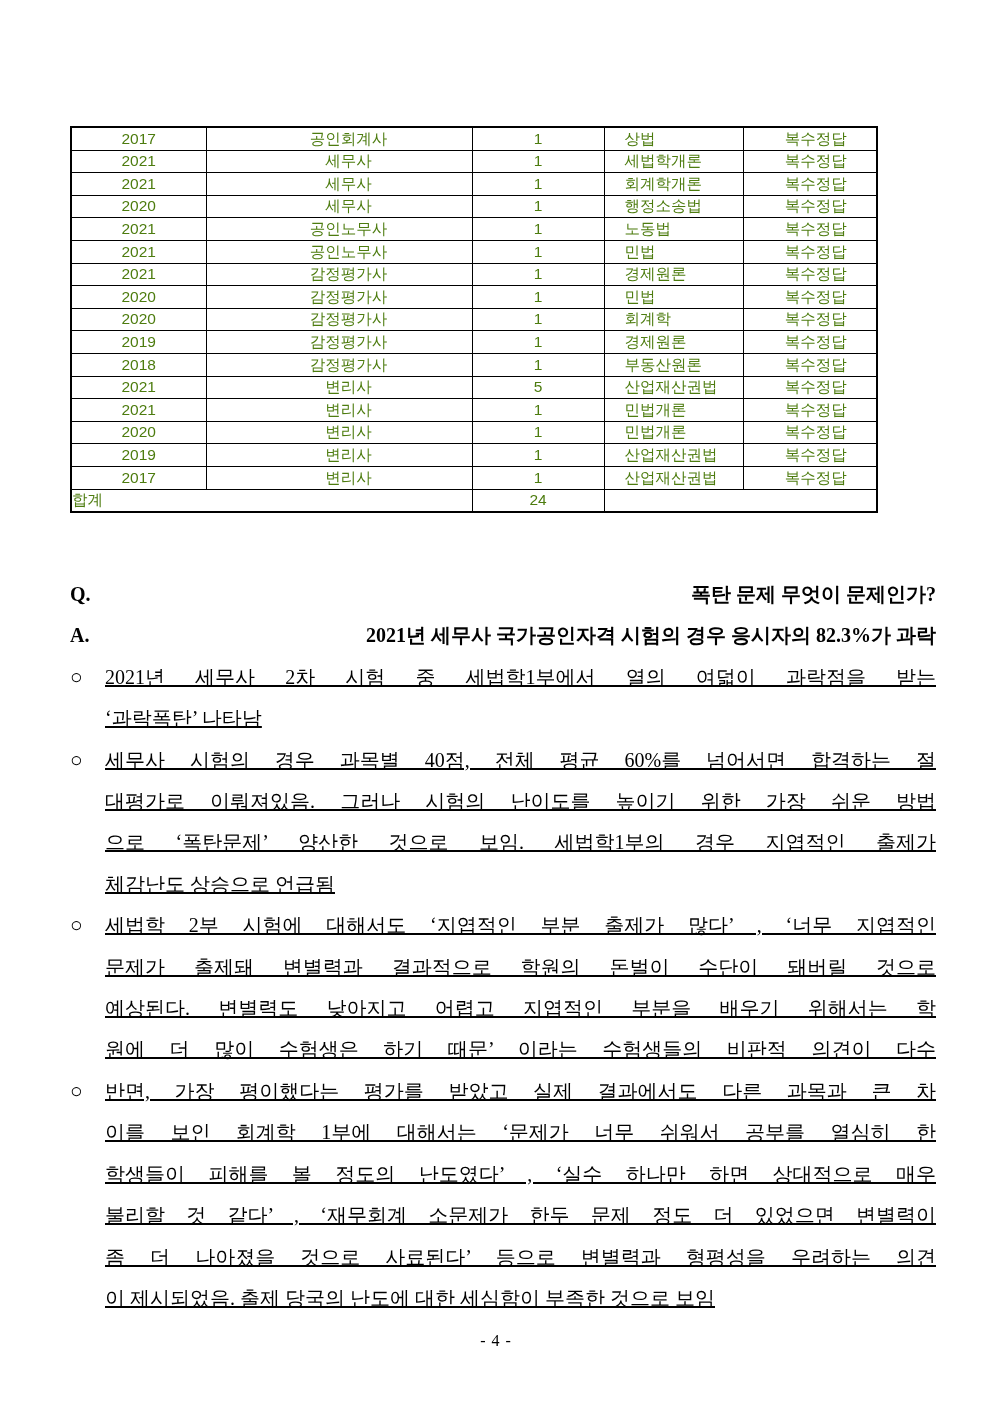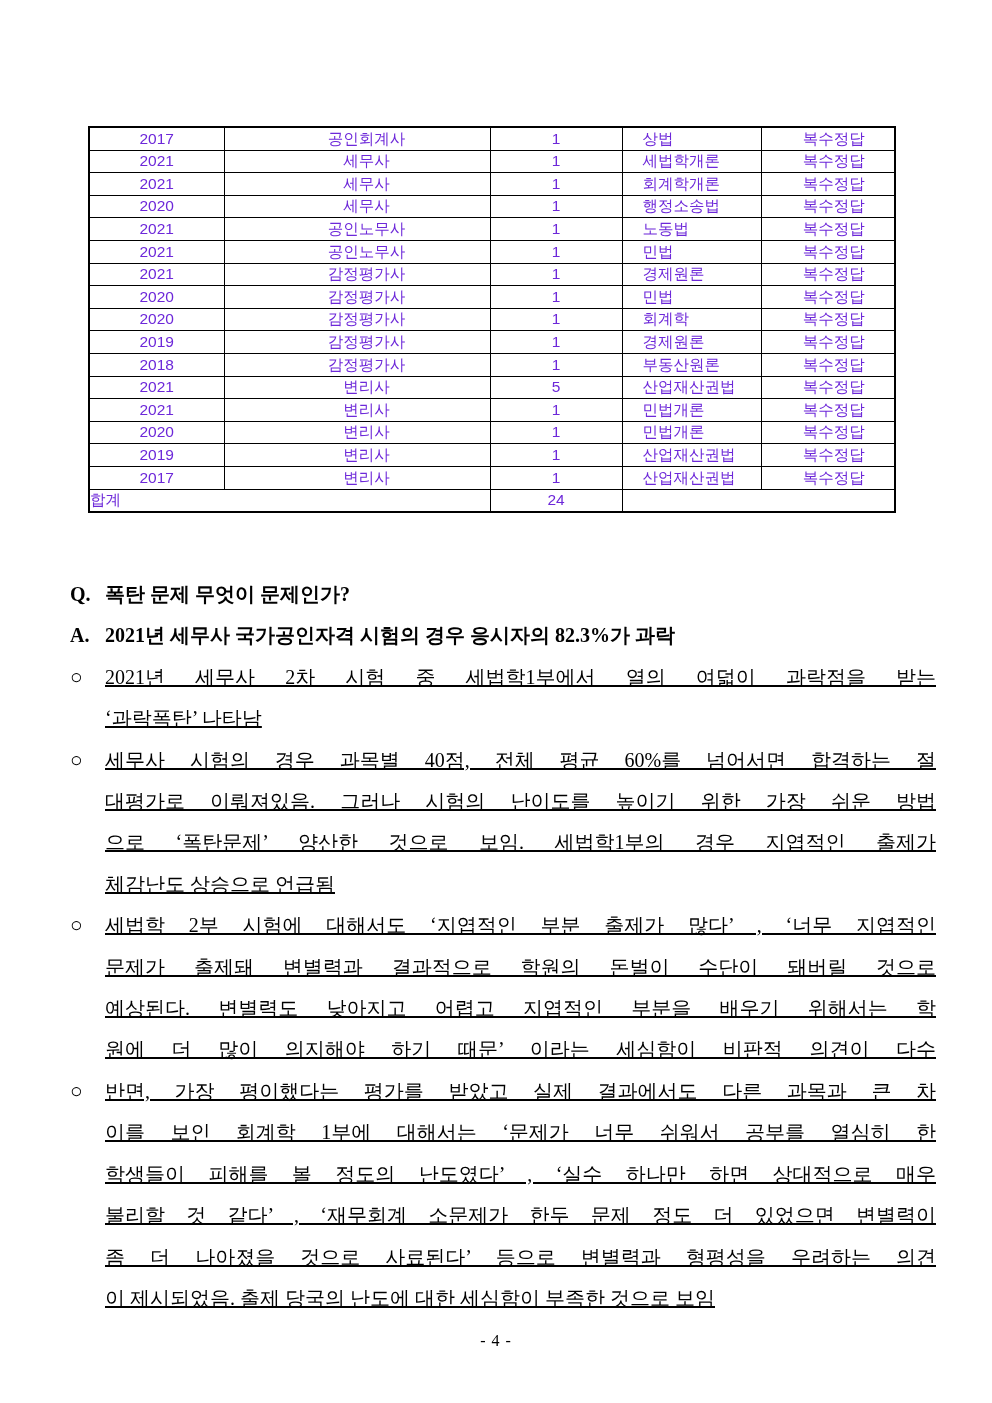--- a/index.html
+++ b/index.html
@@ -9,28 +9,28 @@
     height: 1403px;
     background: #ffffff;
     color: #000000;
     font-family: "Liberation Serif", "DejaVu Serif", serif;
     overflow: hidden;
   }
 
   
   .answers-table {
     position: absolute;
-    left: 88px;
+    left: 70px;
     top: 126px;
     width: 806px;
     border-collapse: collapse;
     table-layout: fixed;
     font-family: "Liberation Sans", "DejaVu Sans", sans-serif;
     font-size: 15.5px;
-    color: #6d28d9;
+    color: #4d7c0f;
   }
   .answers-table, .answers-table td { border: 1px solid #000; }
   .answers-table { border: 2px solid #000; }
   .answers-table td {
     height: 21.6px;
     padding: 0;
     line-height: 1.05;
     vertical-align: middle;
     overflow: hidden;
     white-space: nowrap;
@@ -46,21 +46,21 @@
   .qa {
     position: absolute;
     left: 70px;
     top: 574px;
     width: 866px;
     font-size: 20px;
     line-height: 41.4px;
   }
   .heading { display: flex; font-weight: bold; }
   .marker { flex: 0 0 35px; width: 35px; }
-  .htext { flex: 1; }
+  .htext { flex: 1; text-align: right; }
 
   .bullet { display: flex; }
   .bmarker {
     flex: 0 0 35px;
     width: 35px;
     font-size: 21px;
     font-weight: normal;
   }
   .btext { flex: 1; min-width: 0; }
   .bline {
@@ -248,21 +248,21 @@
             <div class="bline">으로 ‘폭탄문제’ 양산한 것으로 보임. 세법학1부의 경우 지엽적인 출제가</div>
             <div class="bline noj">체감난도 상승으로 언급됨</div>
           </div>
         </div>
         <div class="bullet">
           <span class="bmarker">○</span>
           <div class="btext">
             <div class="bline">세법학 2부 시험에 대해서도 ‘지엽적인 부분 출제가 많다’ , ‘너무 지엽적인</div>
             <div class="bline">문제가 출제돼 변별력과 결과적으로 학원의 돈벌이 수단이 돼버릴 것으로</div>
             <div class="bline">예상된다. 변별력도 낮아지고 어렵고 지엽적인 부분을 배우기 위해서는 학</div>
-            <div class="bline">원에 더 많이 의지해야 하기 때문’ 이라는 세심함이 비판적 의견이 다수</div>
+            <div class="bline">원에 더 많이 수험생은 하기 때문’ 이라는 수험생들의 비판적 의견이 다수</div>
           </div>
         </div>
         <div class="bullet">
           <span class="bmarker">○</span>
           <div class="btext">
             <div class="bline">반면, 가장 평이했다는 평가를 받았고 실제 결과에서도 다른 과목과 큰 차</div>
             <div class="bline">이를 보인 회계학 1부에 대해서는 ‘문제가 너무 쉬워서 공부를 열심히 한</div>
             <div class="bline">학생들이 피해를 볼 정도의 난도였다’ , ‘실수 하나만 하면 상대적으로 매우</div>
             <div class="bline">불리할 것 같다’ , ‘재무회계 소문제가 한두 문제 정도 더 있었으면 변별력이</div>
             <div class="bline">좀 더 나아졌을 것으로 사료된다’ 등으로 변별력과 형평성을 우려하는 의견</div>

